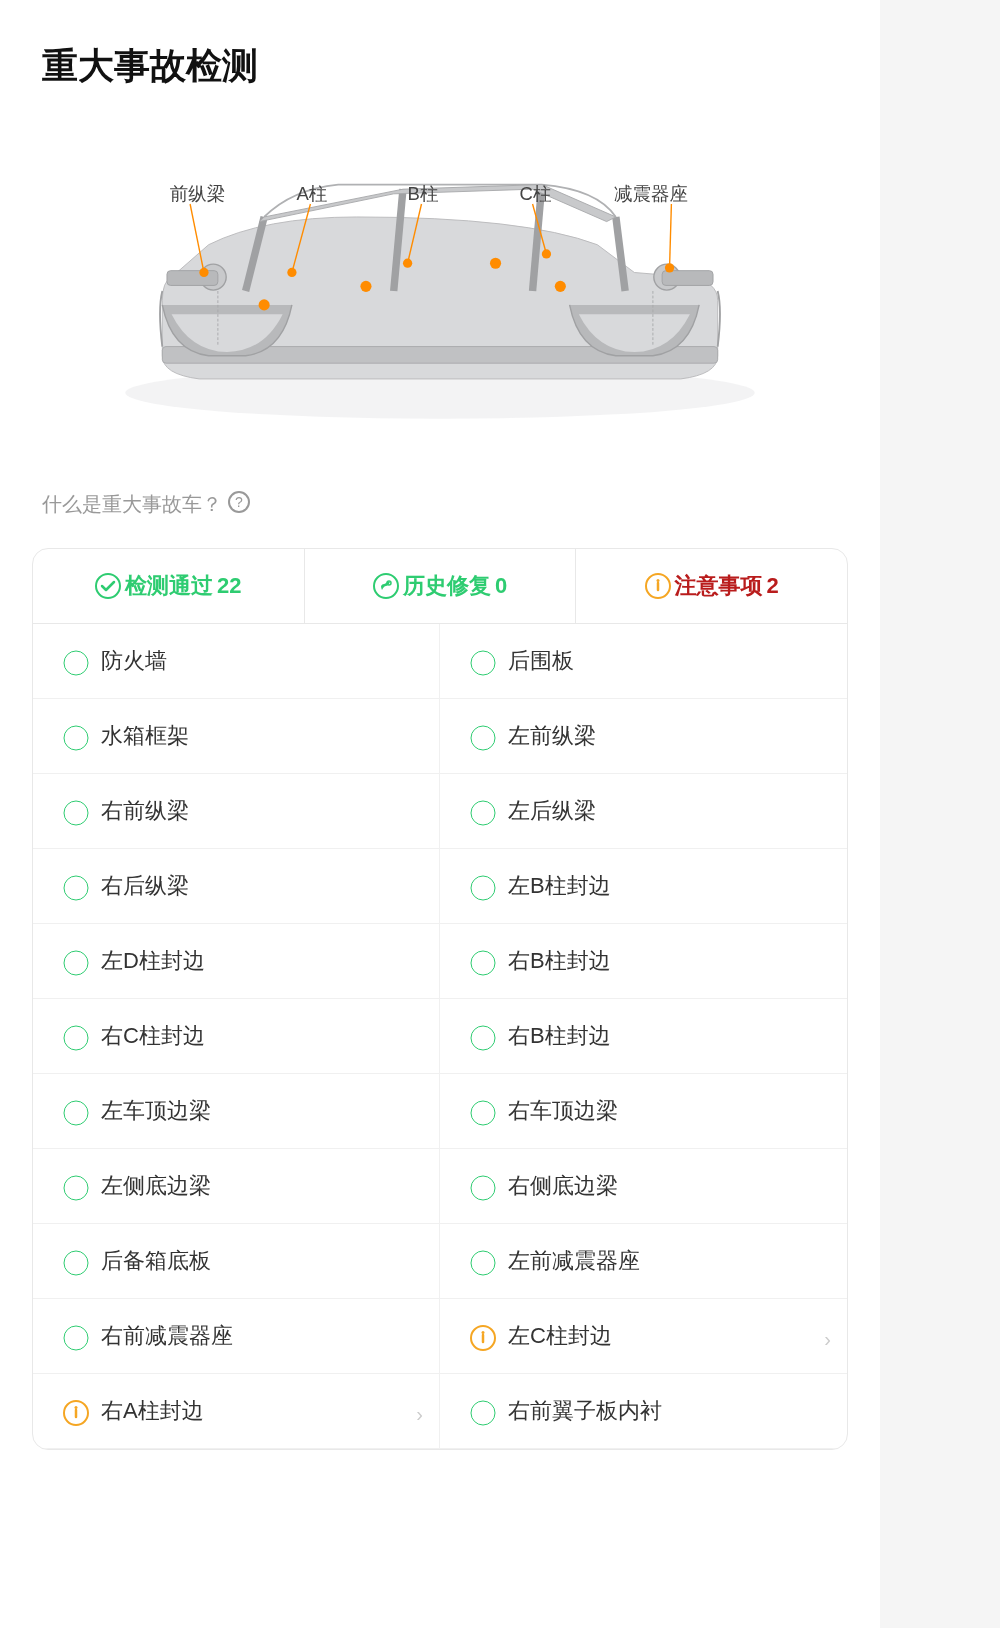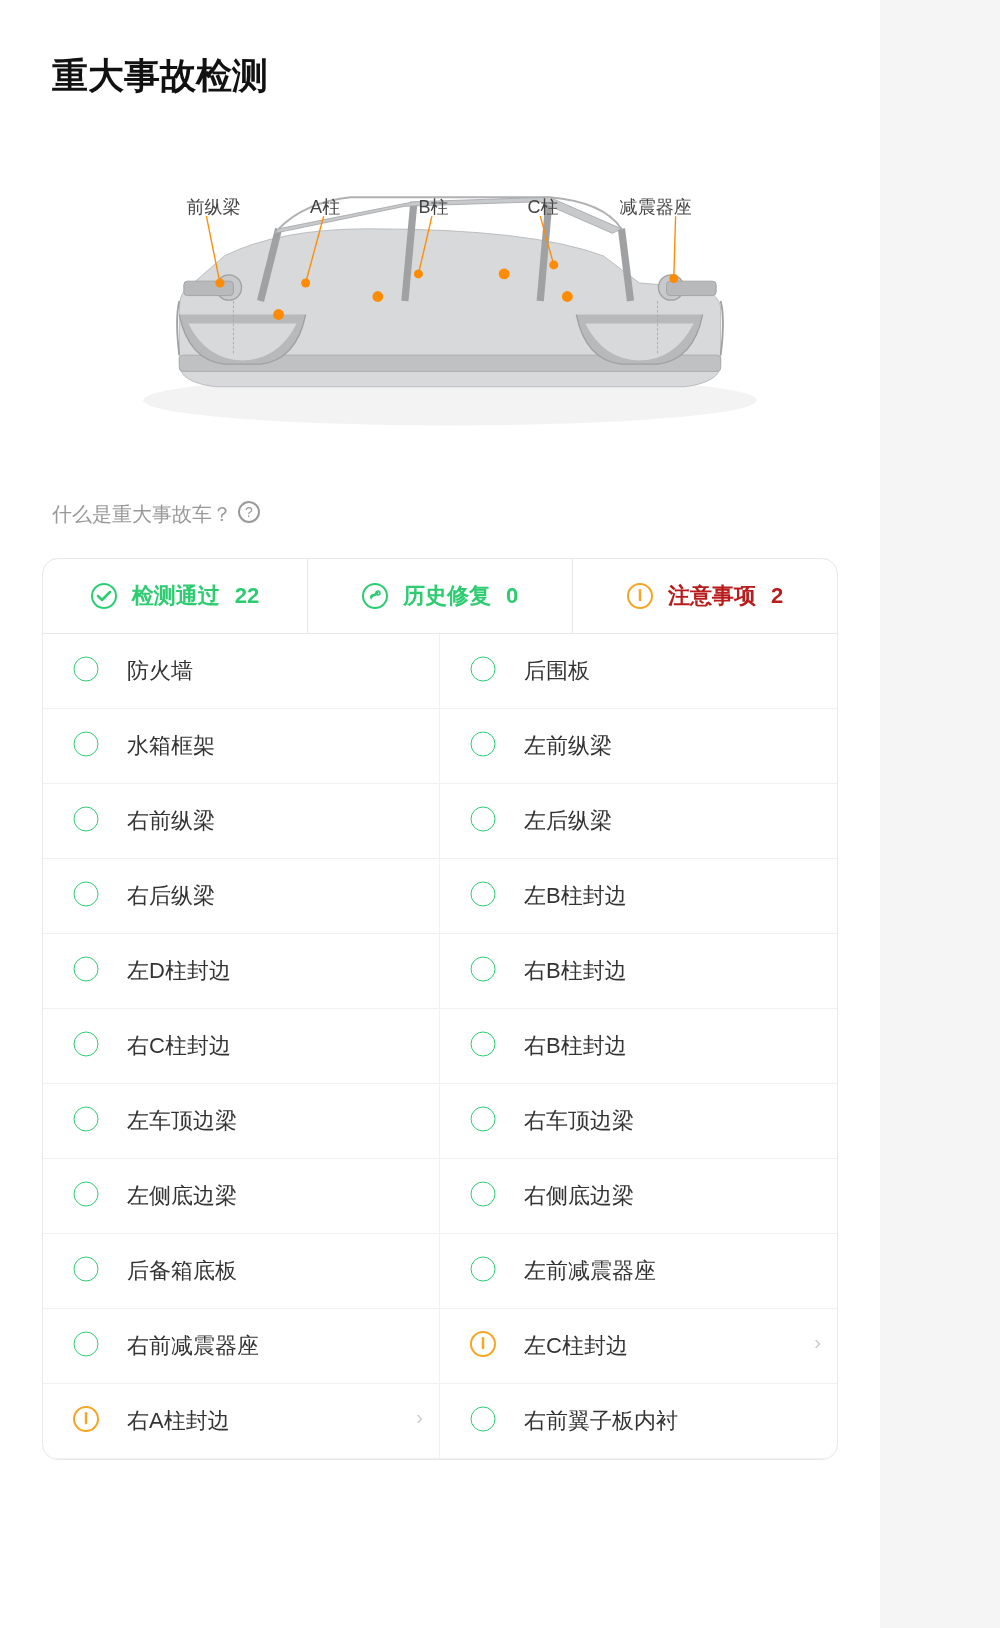--- a/index.html
+++ b/index.html
@@ -8,37 +8,36 @@
       background: #f5f5f5;
       width: 1000px;
       min-height: 1628px;
       color: #333;
     }
 
     .page-container {
       background: #fff;
       width: 880px;
       min-height: 1628px;
-      padding: 12px;
+      padding: 2px;
     }
 
     .page-title {
       font-size: 36px;
       font-weight: bold;
       color: #111;
       padding: 40px 40px 20px 40px;
     }
 
     
     .car-diagram {
       position: relative;
       width: 100%;
       padding: 20px 40px 30px 40px;
       background: #fff;
-      margin-left: 10px;
     }
 
     
     .info-text {
       padding: 10px 40px 20px 40px;
       font-size: 20px;
       color: #999;
       display: flex;
       gap: 6px;
     }
@@ -69,21 +68,21 @@
       display: flex;
       align-items: center;
       border-bottom: 1px solid #e8e8e8;
     }
 
     .stat-item {
       flex: 1;
       display: flex;
       align-items: center;
       justify-content: center;
-      gap: 15px;
+      gap: 4px;
       padding: 22px 10px;
       font-size: 22px;
       font-weight: 600;
     }
 
     .stat-item:not(:last-child) {
       border-right: 1px solid #e8e8e8;
     }
 
     .stat-item.pass { color: #2ecc71; }
@@ -100,22 +99,22 @@
     }
 
     
     .items-grid {
       display: grid;
       grid-template-columns: 1fr 1fr;
     }
 
     .check-item {
       display: flex;
-      align-items: flex-start;
-      gap: 28px;
+      align-items: flex-end;
+      gap: 12px;
       padding: 22px 30px;
       font-size: 22px;
       color: #333;
       border-bottom: 1px solid #f0f0f0;
       position: relative;
     }
 
     .check-item:nth-child(odd) {
       border-right: 1px solid #f0f0f0;
     }

